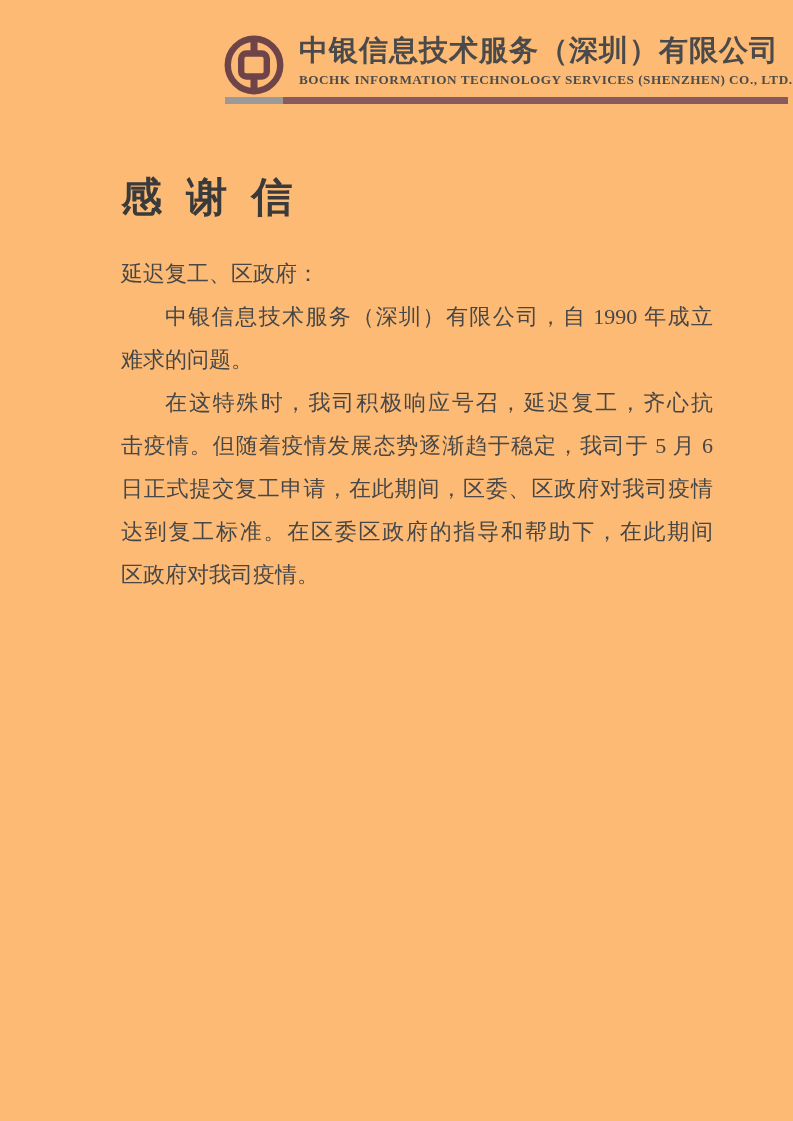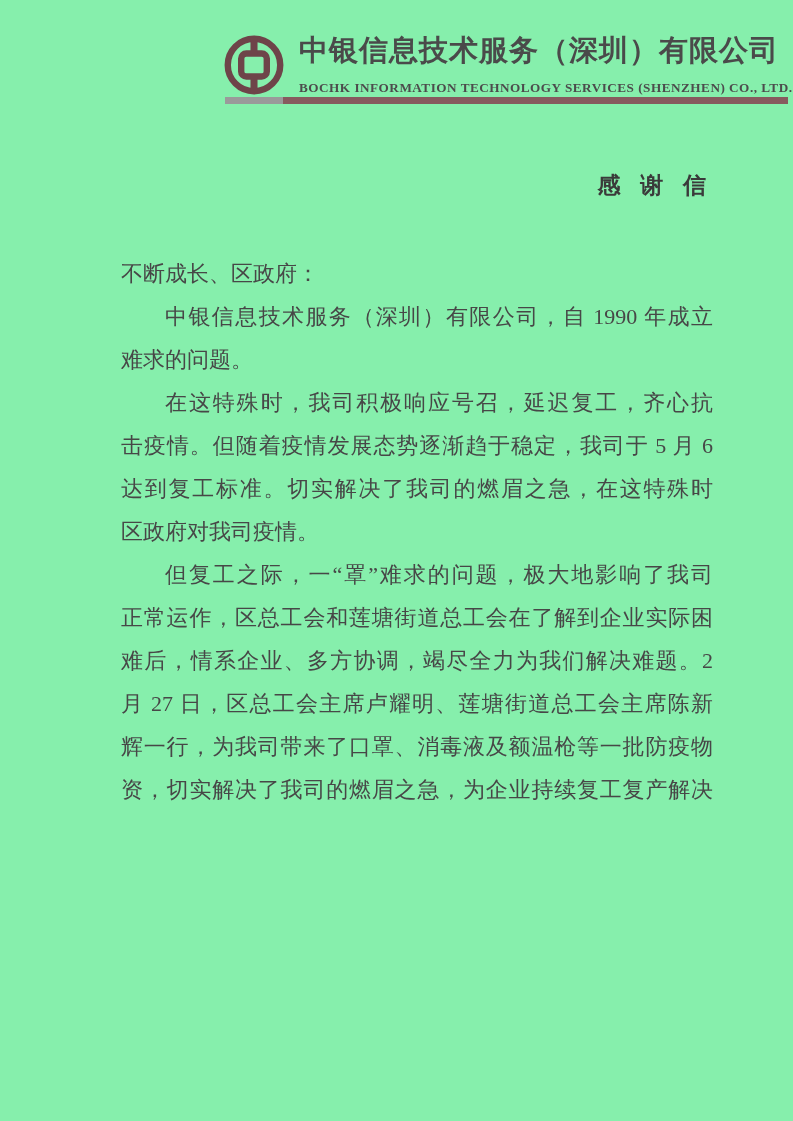--- a/index.html
+++ b/index.html
@@ -5,49 +5,49 @@
   html, body { margin: 0; padding: 0; }
   body {
     width: 793px; height: 1121px;
     background: #ffffff;
     font-family: "Liberation Serif", "DejaVu Serif", serif;
     position: relative;
     overflow: hidden;
   }
   .page {
     position: absolute; inset: 0;
-    background: #86efac;
+    background: #fdba74;
   }
   
   .letterhead {
     position: absolute; left: 222px; top: 30px;
     display: flex; align-items: flex-start;
   }
   .logo-wrap { width: 64px; height: 64px; margin-top: 3px; flex: 0 0 auto; }
   .logo-wrap svg { width: 100%; height: 100%; display: block; }
   .head-text { margin-left: 13px; }
   .company-zh {
     font-size: 29px; font-weight: 600; color: #4a4a4a;
     letter-spacing: 1px; line-height: 40px; white-space: nowrap;
   }
   .company-en {
     font-size: 13.2px; font-weight: 600; color: #4c4c4c;
-    letter-spacing: 0.5px; margin-top: 10px; white-space: nowrap; font-family: Liberation Serif, serif;
+    letter-spacing: 0.5px; margin-top: 2px; white-space: nowrap; font-family: Liberation Serif, serif;
   }
   .head-rule {
     position: absolute; left: 225px; top: 97px;
     width: 563px; height: 7px; display: flex;
   }
   .head-rule .seg-gray  { width: 58px; height: 100%; }
   .head-rule .seg-maroon { flex: 1; height: 100%; }
   
   .letter-title {
     position: absolute; left: 121px; top: 170px; width: 592px;
-    text-align: right;
-    font-size: 23px; font-weight: bold; color: #3a3a3a;
+    text-align: left;
+    font-size: 41px; font-weight: bold; color: #3a3a3a;
     letter-spacing: 7px;
   }
   
   .letter-body {
     position: absolute; left: 121px; top: 252px; width: 592px;
     font-size: 22px; color: #474747; line-height: 43px;
   }
   .para { margin: 0; }
   .line { text-align: justify; text-align-last: left; }
   .line.full { text-align-last: justify; }
@@ -79,35 +79,28 @@
 
   <div class="head-rule">
     <div class="seg-gray" style="background: rgb(154, 154, 154);"></div>
     <div class="seg-maroon" style="background: rgb(135, 90, 94);"></div>
   </div>
 
   <div class="letter-title">感 谢 信</div>
 
   <div class="letter-body">
       <div class="para">
-        <div class="line">不断成长、区政府：</div>
+        <div class="line">延迟复工、区政府：</div>
       </div>
       <div class="para">
         <div class="line full indent">中银信息技术服务（深圳）有限公司，自 1990 年成立</div>
         <div class="line">难求的问题。</div>
       </div>
       <div class="para">
         <div class="line full indent">在这特殊时，我司积极响应号召，延迟复工，齐心抗</div>
         <div class="line full">击疫情。但随着疫情发展态势逐渐趋于稳定，我司于 5 月 6</div>
-        <div class="line full">达到复工标准。切实解决了我司的燃眉之急，在这特殊时</div>
+        <div class="line full">日正式提交复工申请，在此期间，区委、区政府对我司疫情</div>
+        <div class="line full">达到复工标准。在区委区政府的指导和帮助下，在此期间</div>
         <div class="line">区政府对我司疫情。</div>
-      </div>
-      <div class="para">
-        <div class="line full indent">但复工之际，一“罩”难求的问题，极大地影响了我司</div>
-        <div class="line full">正常运作，区总工会和莲塘街道总工会在了解到企业实际困</div>
-        <div class="line full">难后，情系企业、多方协调，竭尽全力为我们解决难题。2</div>
-        <div class="line full">月 27 日，区总工会主席卢耀明、莲塘街道总工会主席陈新</div>
-        <div class="line full">辉一行，为我司带来了口罩、消毒液及额温枪等一批防疫物</div>
-        <div class="line full">资，切实解决了我司的燃眉之急，为企业持续复工复产解决</div>
       </div>
     </div>
 
 </div>
 
 </body></html>

